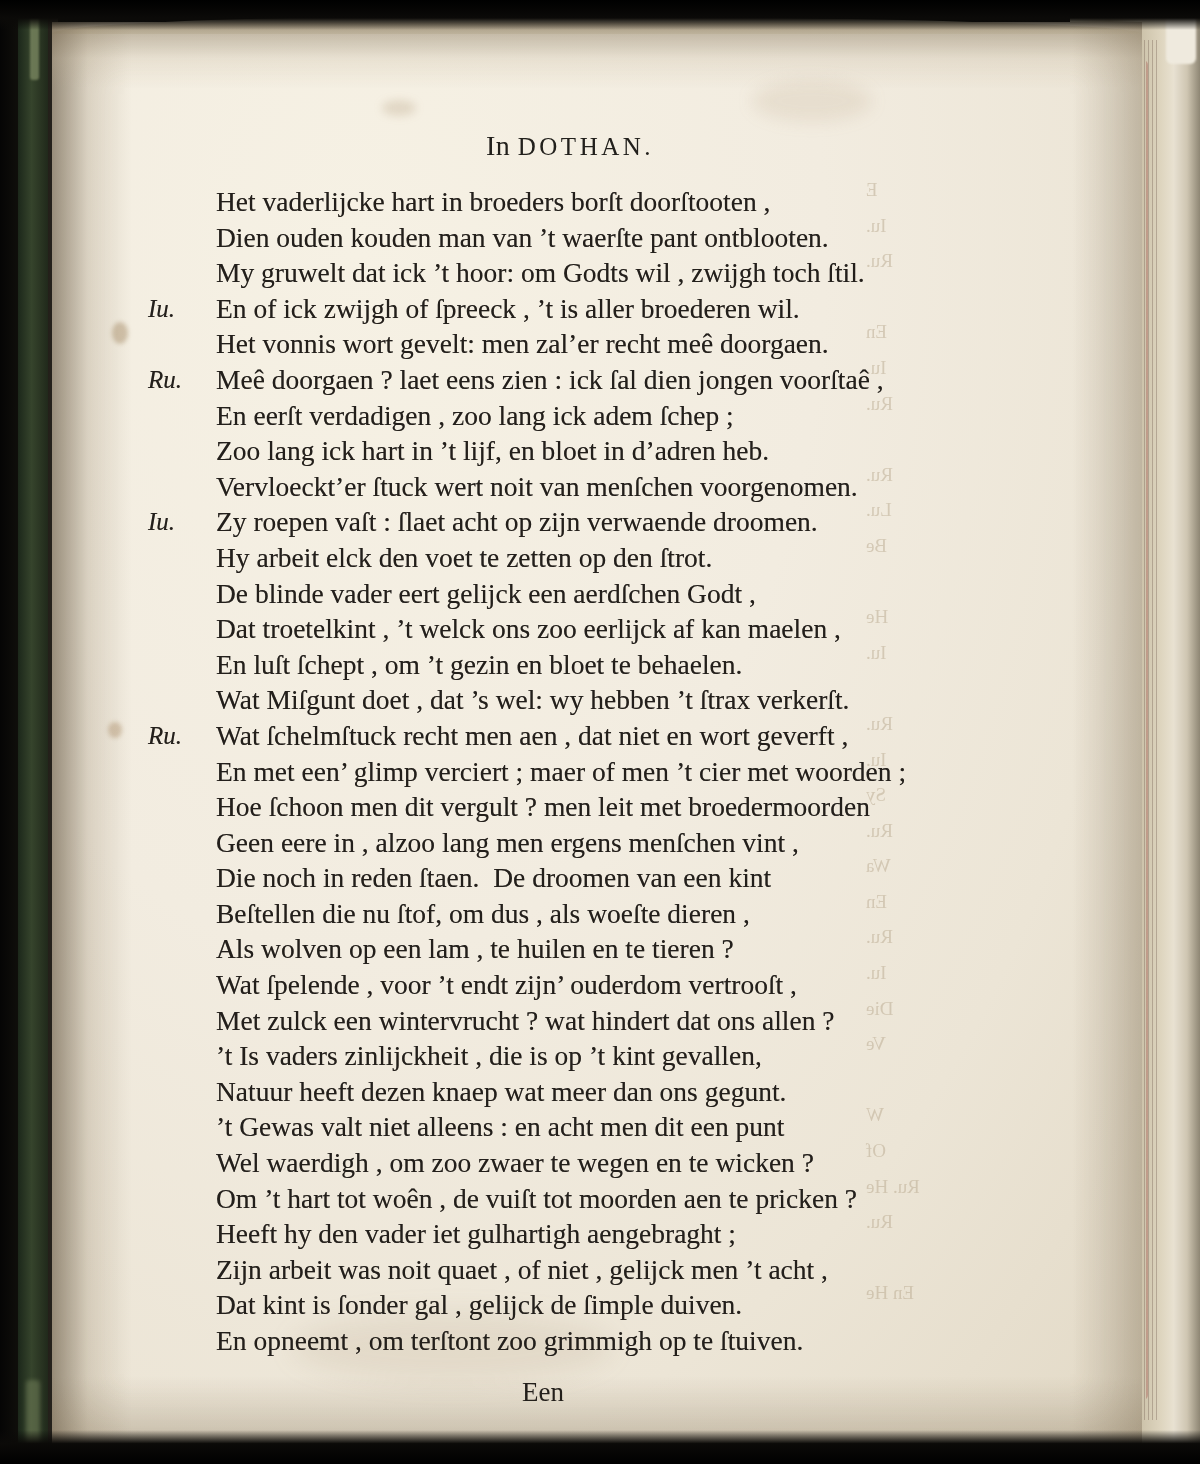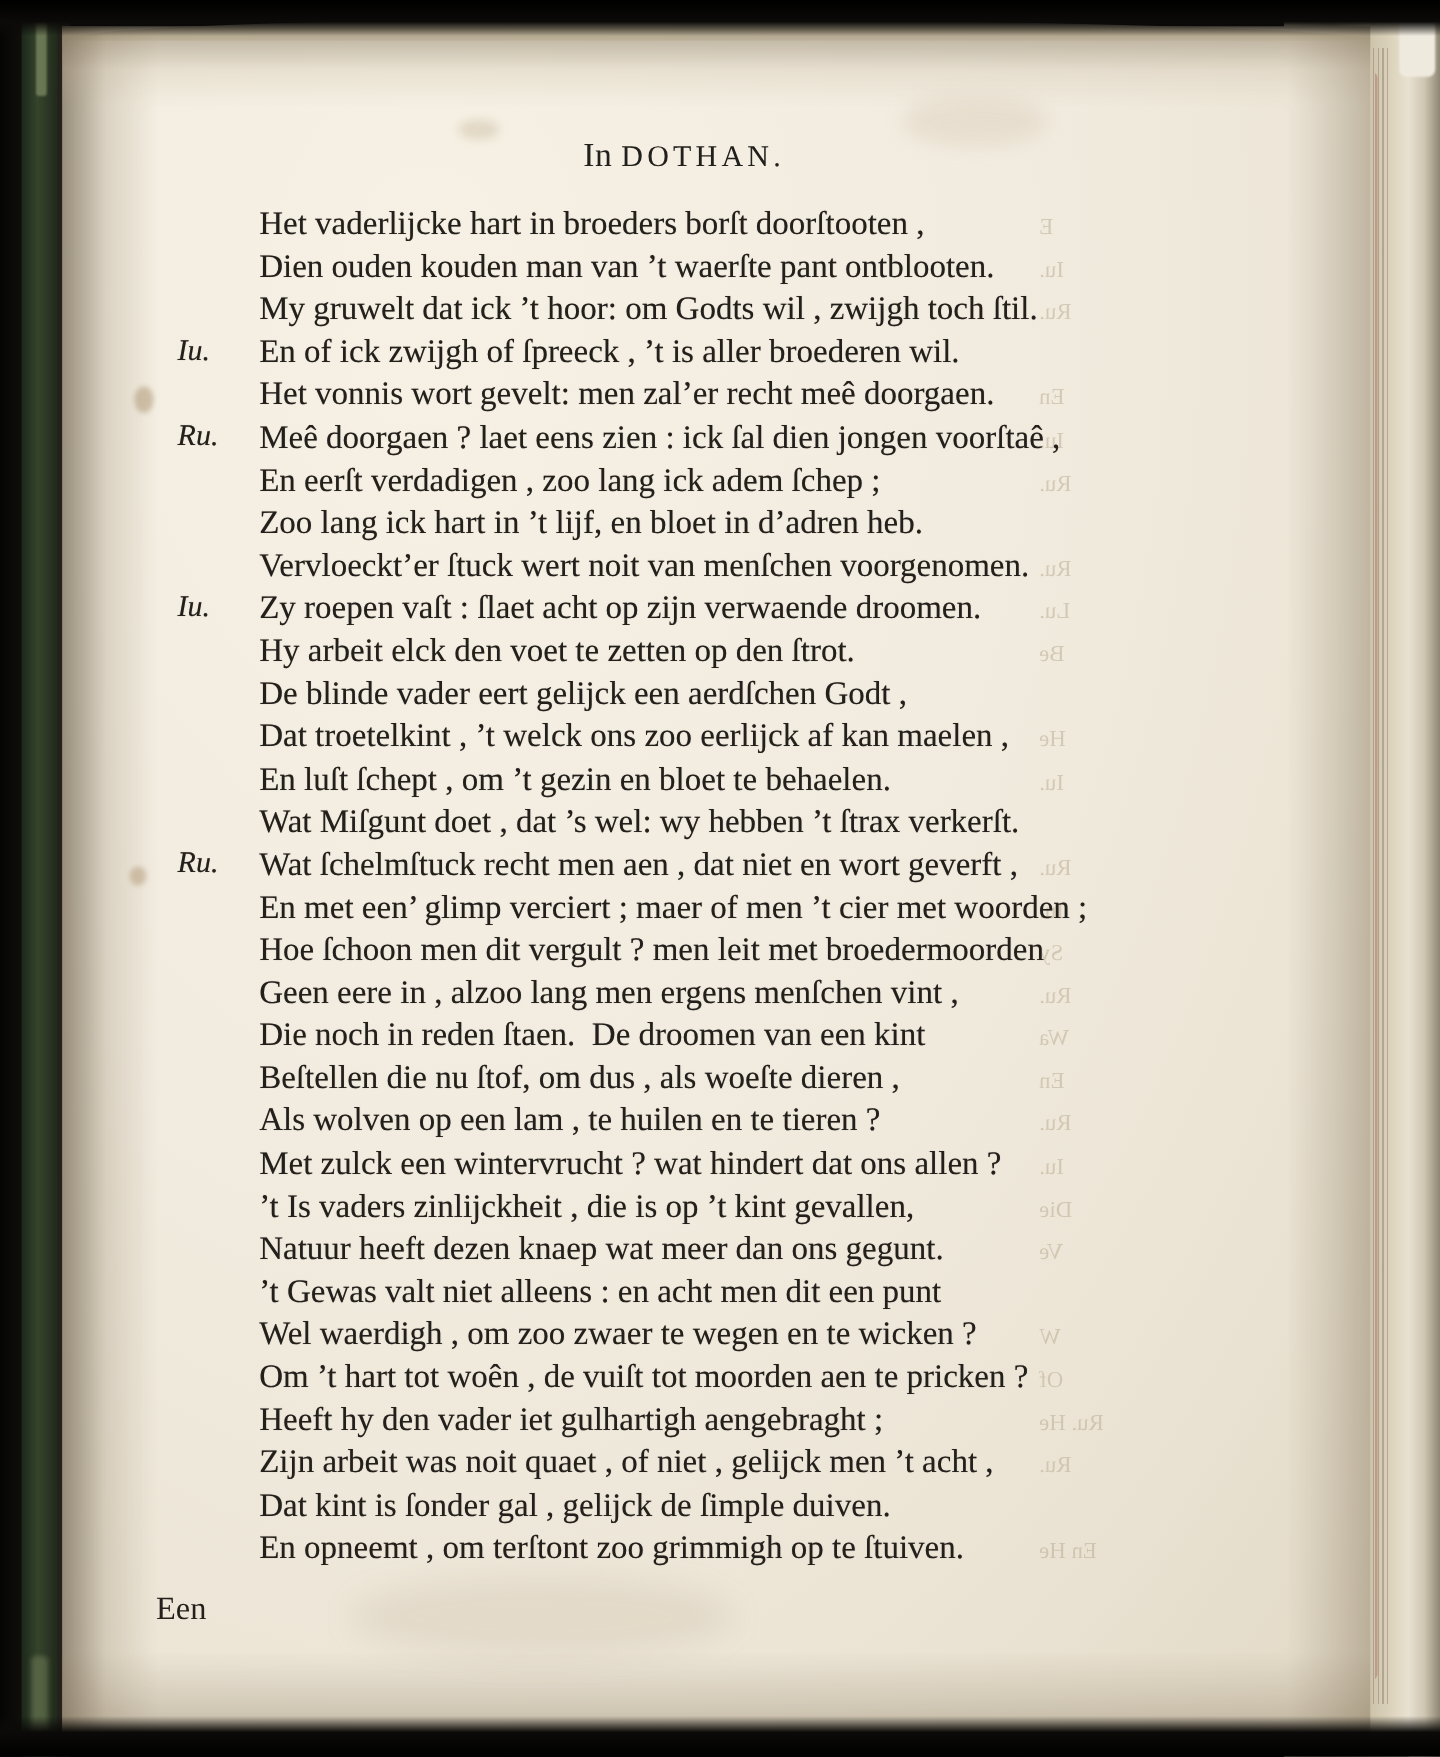--- a/index.html
+++ b/index.html
@@ -179,21 +179,21 @@
     text-align: right;
     transform: scaleX(-1);
     filter: blur(0.6px);
     white-space: pre;
     pointer-events: none;
   }
 
   
   #text-block {
     position: absolute;
-    left: 78px; top: 92px;
+    left: 78px; top: 108px;
     width: 860px;
   }
   #page-heading {
     text-align: center;
     font-size: 28px;
     letter-spacing: 0.5px;
     color: #22201c;
     margin: 0 0 22px 0;
     text-indent: 20px;
   }
@@ -213,21 +213,21 @@
   .speaker {
     position: absolute;
     left: 18px;
     font-style: italic;
     font-size: 25px;
   }
   .speaker.ru { left: 18px; }
   .line.has-speaker { }
   #catchword {
     margin-top: 18px;
-    text-align: left;
+    text-align: center;
     padding-right: 34px;
     font-size: 27px;
     color: #231f1b;
   }
 </style>
 </head>
 <body>
 
 <div id="photo">
 
@@ -313,20 +313,21 @@
           <div class="line"><span>Dat troetelkint , ’t welck ons zoo eerlijck af kan maelen ,</span></div>
           <div class="line"><span>En luſt ſchept , om ’t gezin en bloet te behaelen.</span></div>
           <div class="line"><span>Wat Miſgunt doet , dat ’s wel: wy hebben ’t ſtrax verkerſt.</span></div>
           <div class="line has-speaker"><span class="speaker ru">Ru.</span><span>Wat ſchelmſtuck recht men aen , dat niet en wort geverft ,</span></div>
           <div class="line"><span>En met een’ glimp verciert ; maer of men ’t cier met woorden ;</span></div>
           <div class="line"><span>Hoe ſchoon men dit vergult ? men leit met broedermoorden</span></div>
           <div class="line"><span>Geen eere in , alzoo lang men ergens menſchen vint ,</span></div>
           <div class="line"><span>Die noch in reden ſtaen.  De droomen van een kint</span></div>
           <div class="line"><span>Beſtellen die nu ſtof, om dus , als woeſte dieren ,</span></div>
           <div class="line"><span>Als wolven op een lam , te huilen en te tieren ?</span></div>
+          <div class="line"><span>Wat ſpelende , voor ’t endt zijn’ ouderdom vertrooſt ,</span></div>
           <div class="line"><span>Met zulck een wintervrucht ? wat hindert dat ons allen ?</span></div>
           <div class="line"><span>’t Is vaders zinlijckheit , die is op ’t kint gevallen,</span></div>
           <div class="line"><span>Natuur heeft dezen knaep wat meer dan ons gegunt.</span></div>
           <div class="line"><span>’t Gewas valt niet alleens : en acht men dit een punt</span></div>
           <div class="line"><span>Wel waerdigh , om zoo zwaer te wegen en te wicken ?</span></div>
           <div class="line"><span>Om ’t hart tot woên , de vuiſt tot moorden aen te pricken ?</span></div>
           <div class="line"><span>Heeft hy den vader iet gulhartigh aengebraght ;</span></div>
           <div class="line"><span>Zijn arbeit was noit quaet , of niet , gelijck men ’t acht ,</span></div>
           <div class="line"><span>Dat kint is ſonder gal , gelijck de ſimple duiven.</span></div>
           <div class="line"><span>En opneemt , om terſtont zoo grimmigh op te ſtuiven.</span></div>

